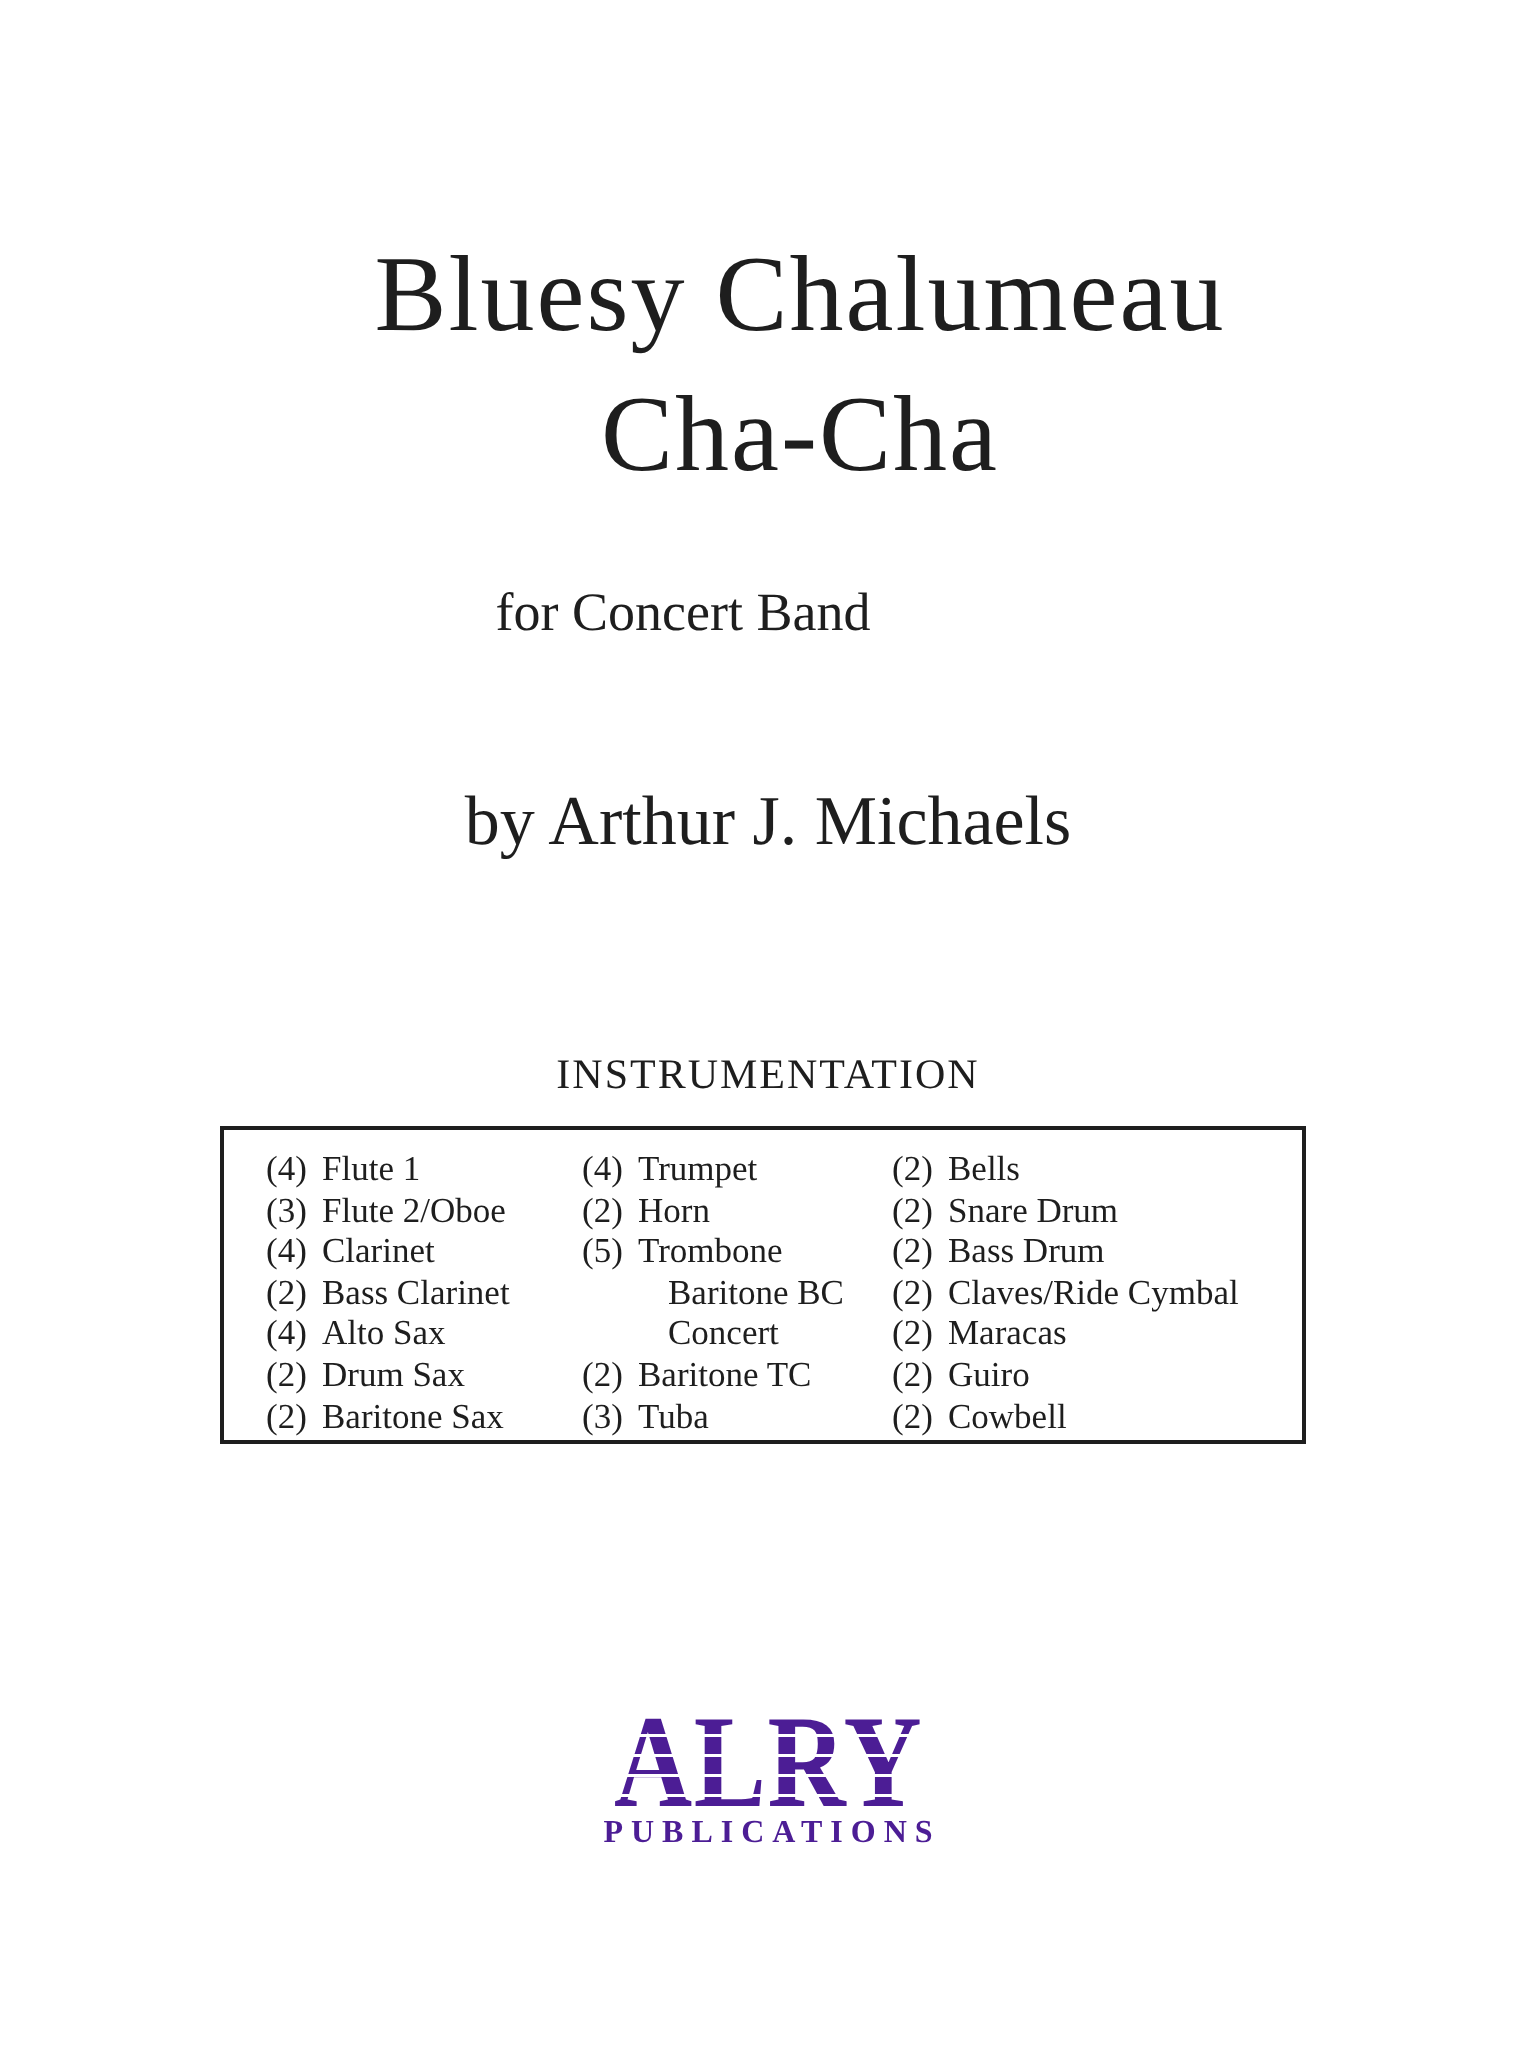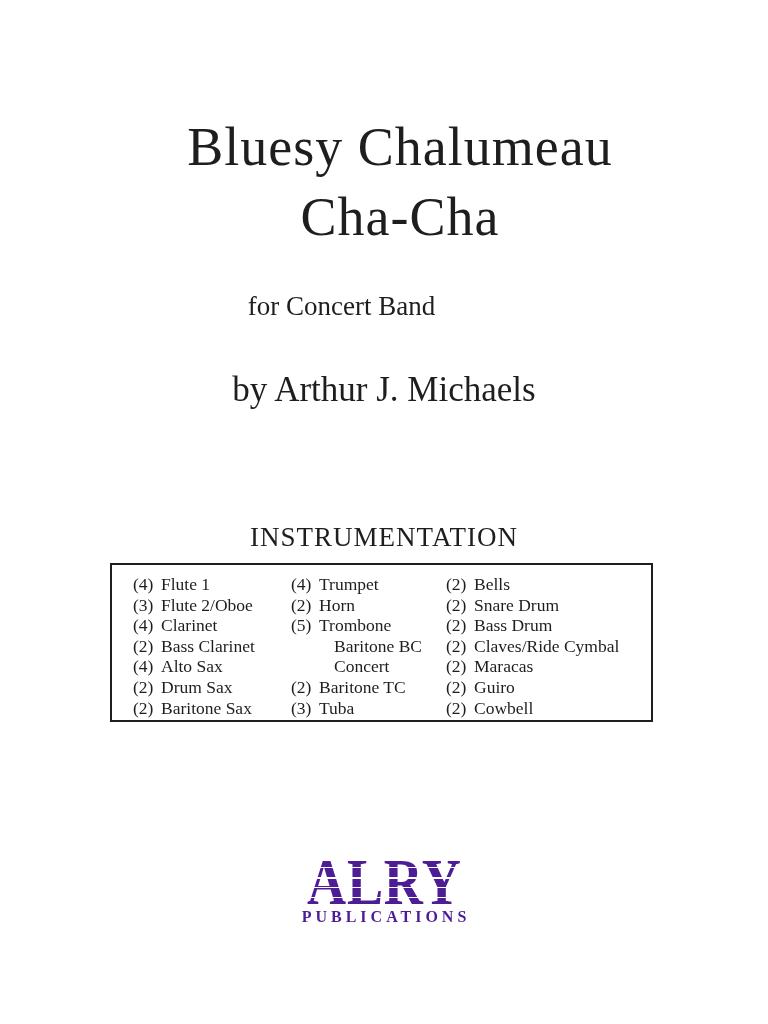--- a/index.html
+++ b/index.html
@@ -37,36 +37,36 @@
     top: 291px;
     left: 0;
     width: 683px;
     text-align: center;
     font-size: 27px;
     line-height: 30px;
   }
 
   .byline {
     position: absolute;
-    top: 370px;
+    top: 391px;
     left: 0;
     width: 768px;
     text-align: center;
     font-size: 35px;
     line-height: 40px;
   }
 
   
   .inst-heading {
     position: absolute;
     top: 524px;
     left: 0;
     width: 768px;
     text-align: center;
-    font-size: 27px;
+    font-size: 21px;
     line-height: 26px;
     letter-spacing: 1px;
   }
 
   .inst-box {
     position: absolute;
     left: 110px;
     top: 563px;
     width: 543px;
     height: 159px;

